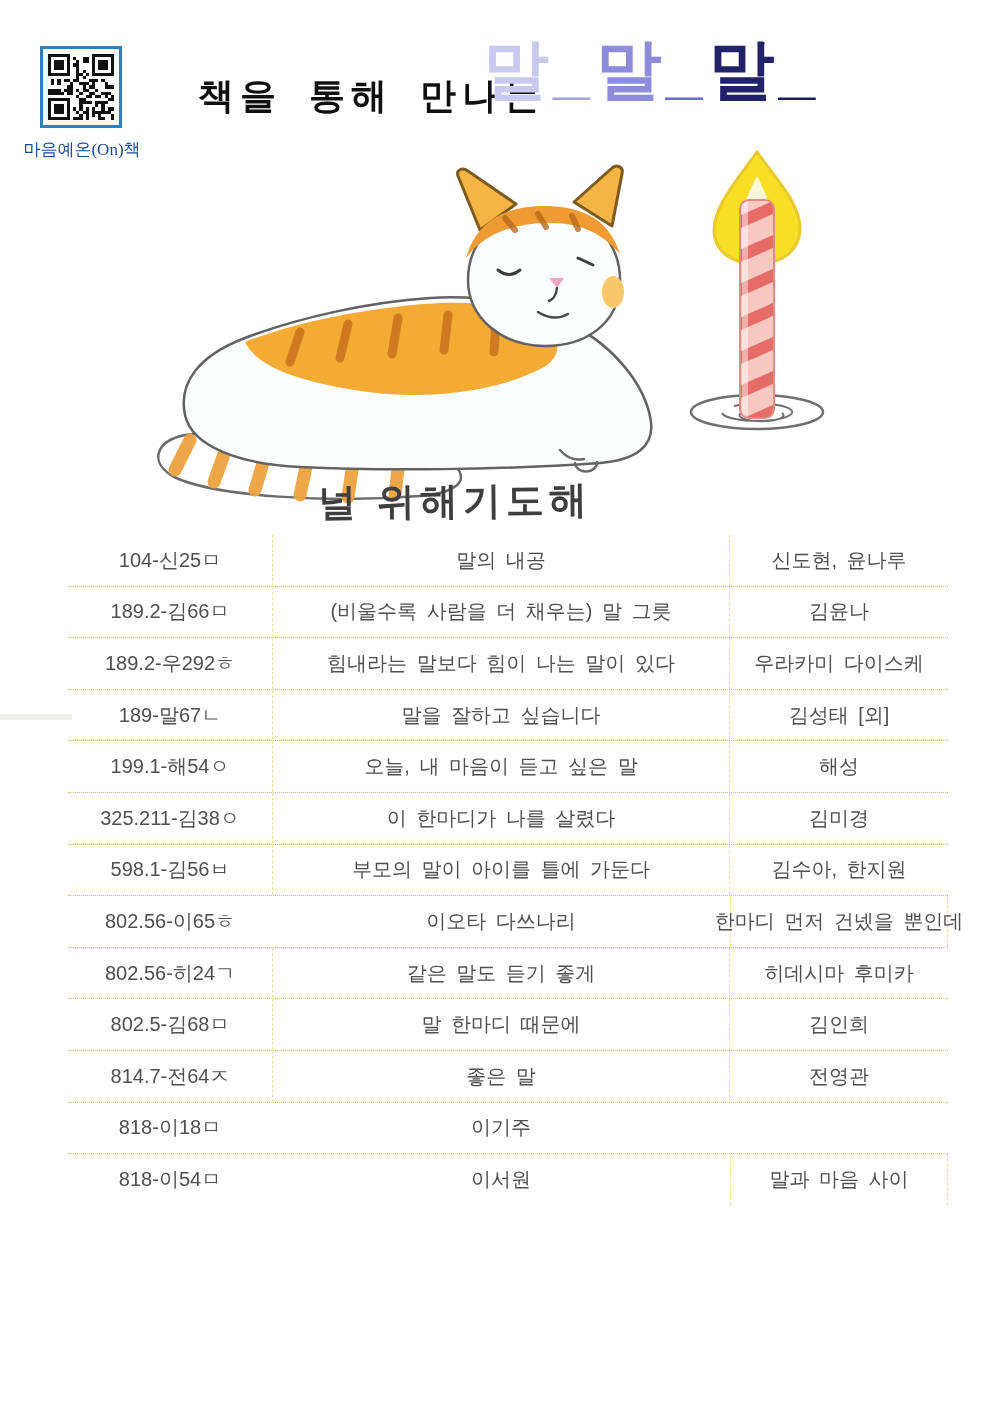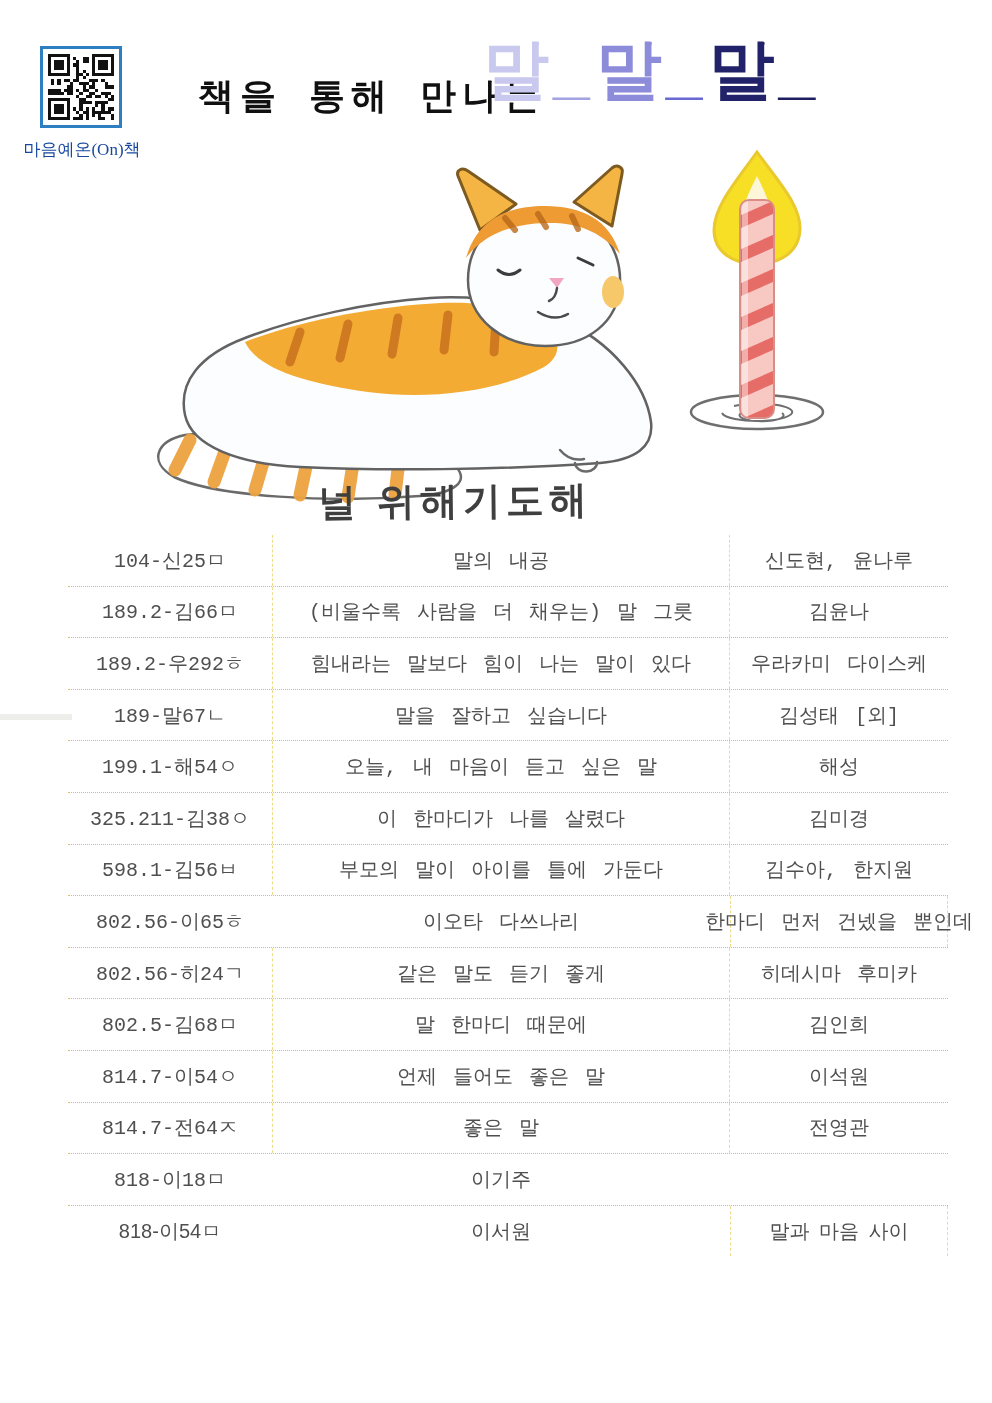--- a/index.html
+++ b/index.html
@@ -39,21 +39,21 @@
     transform:rotate(-0.6deg);
     font-family:"Liberation Sans","DejaVu Sans",sans-serif;
   }
   .scan-artifact{
     position:absolute;left:0;top:714px;width:72px;height:6px;
     background:#e8e8e5;opacity:0.8;
   }
   
   .book-table{position:absolute;left:68px;top:535px;width:880px;}
   .trow{display:grid;grid-template-columns:204px 458px 218px;height:50.6px;}
-  .trow:not(:last-child){border-bottom:1px dotted #dfbc55;font-family:Liberation Mono, monospace;}
+  .trow:not(:last-child){border-bottom:1px dotted #dfbc55;}
   .tcell{
     display:flex;align-items:center;justify-content:center;
     font-size:20px;color:#4f4f4f;word-spacing:4px;white-space:nowrap;
   }
   .tcell.c1{border-left:1px dashed #eedc8a;border-right:1px dashed #eedc8a;}
 </style>
 </head>
 <body>
 
 <div class="page">
@@ -322,25 +322,20 @@
         <div class="tcell c0">802.56-히24ㄱ</div>
         <div class="tcell c1">같은 말도 듣기 좋게</div>
         <div class="tcell c2">히데시마 후미카</div>
       </div>
       <div class="trow">
         <div class="tcell c0">802.5-김68ㅁ</div>
         <div class="tcell c1">말 한마디 때문에</div>
         <div class="tcell c2">김인희</div>
       </div>
       <div class="trow">
-        <div class="tcell c0">814.7-이54ㅇ</div>
-        <div class="tcell c1">언제 들어도 좋은 말</div>
-        <div class="tcell c2">이석원</div>
-      </div>
-      <div class="trow">
         <div class="tcell c0">814.7-전64ㅈ</div>
         <div class="tcell c1">좋은 말</div>
         <div class="tcell c2">전영관</div>
       </div>
       <div class="trow">
         <div class="tcell c0">818-이18ㅁ</div>
         <div class="tcell c2">이기주</div>
       </div>
       <div class="trow">
         <div class="tcell c0">818-이54ㅁ</div>

